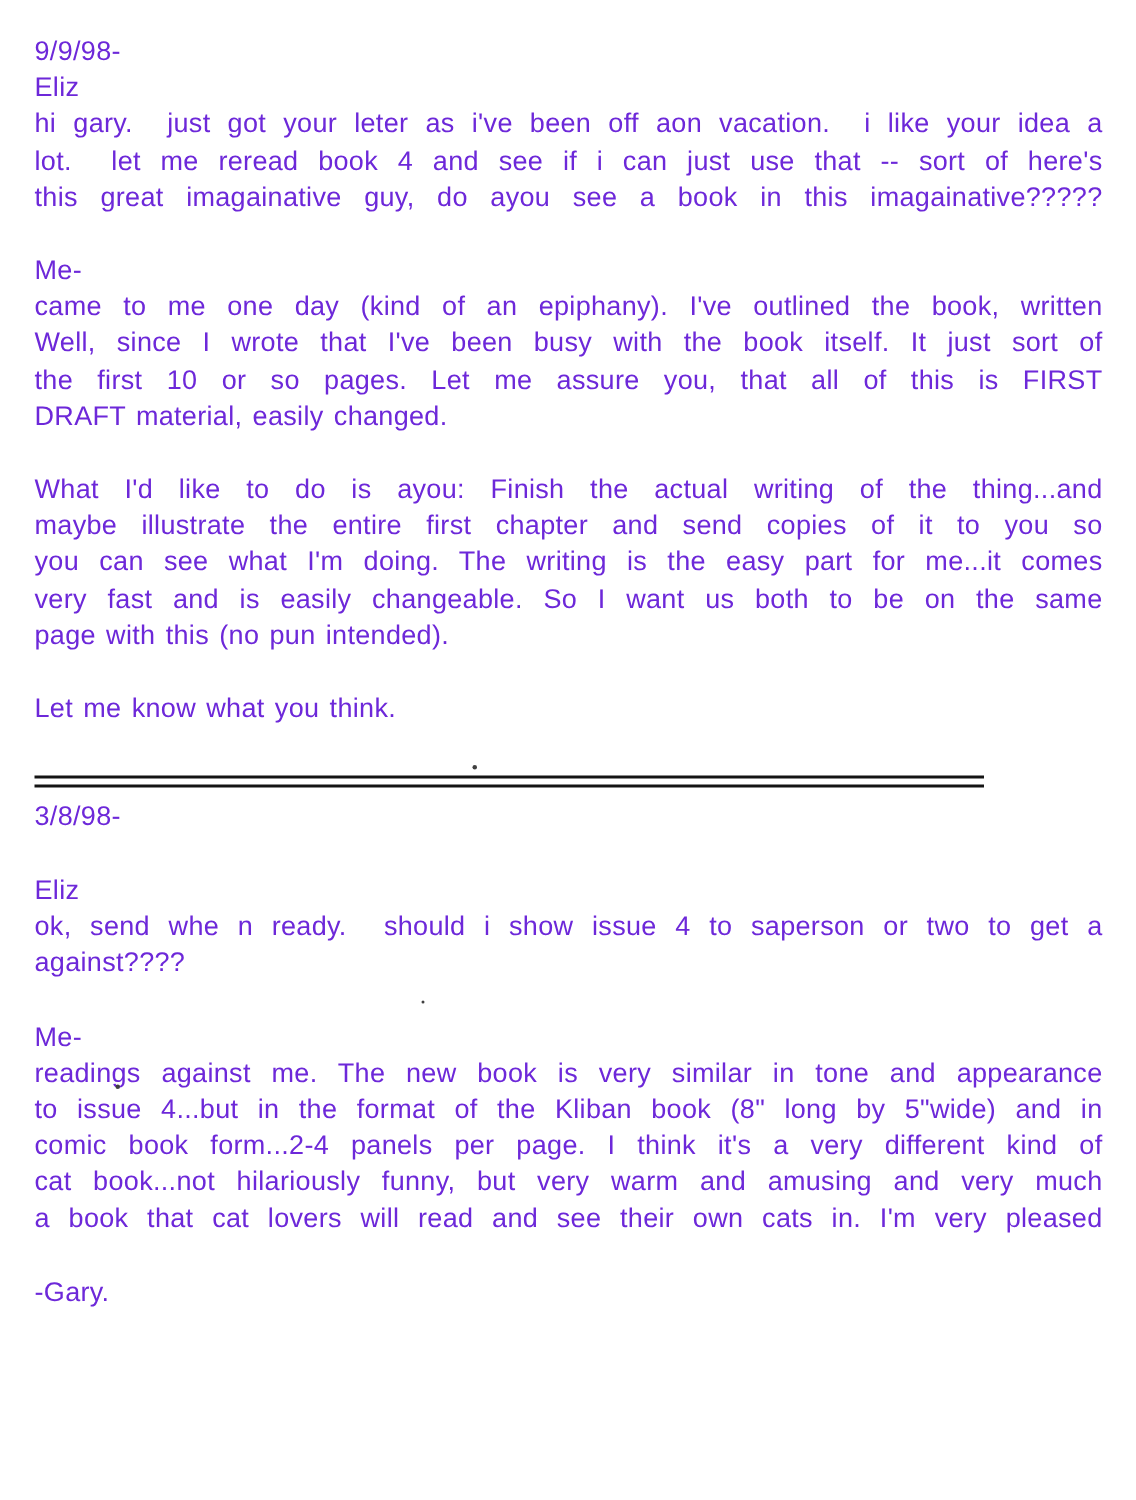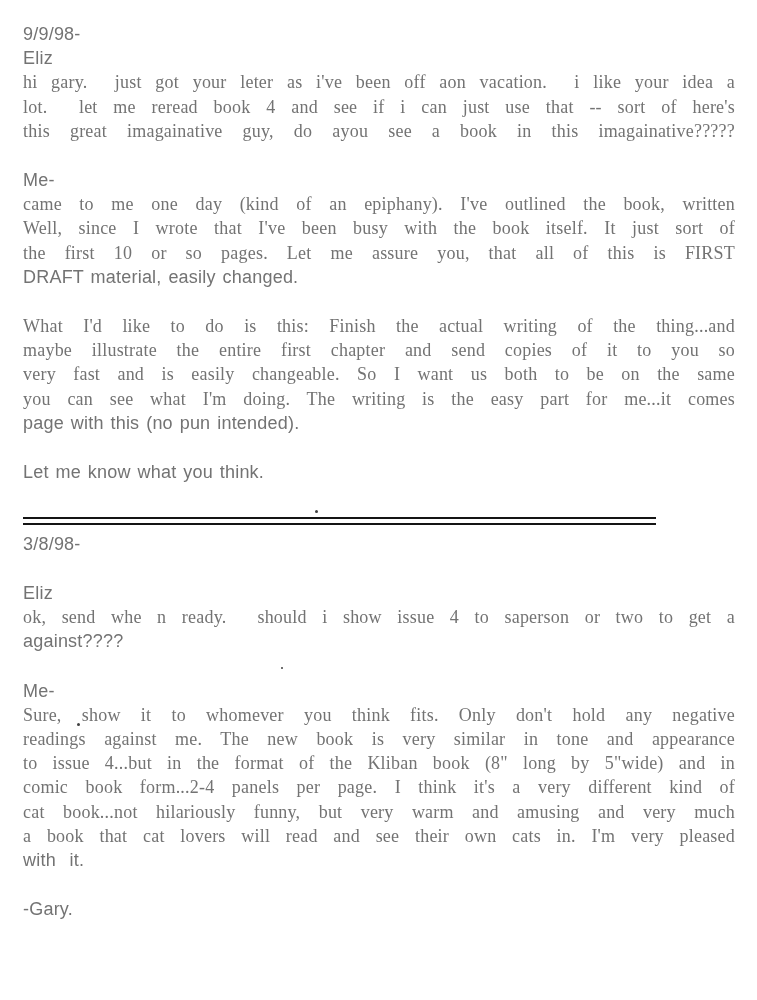--- a/index.html
+++ b/index.html
@@ -22,72 +22,69 @@
     font-size: 18px;
     line-height: 24.2px;
     white-space: nowrap;
     word-spacing: 0.09em;
     letter-spacing: 0.012em;
     -webkit-font-smoothing: antialiased;
   }
   .line.just {
     text-align: justify;
     text-align-last: justify;
-    font-family: Liberation Serif, serif;
   }
   .gap { height: 25px; }
   .divider {
     width: 633px;
     height: 3.6px;
     border-top: 2.7px solid #181818;
     border-bottom: 2.7px solid #181818;
     margin: 33px 0 7px 0;
   }
   .speck {
     position: absolute;
     background: #404040;
     border-radius: 50%;
   }
 </style>
 </head>
 <body>
 
-<div class="page" style="background: rgb(255, 255, 255); color: #737373;">
+<div class="page" style="background: rgb(255, 255, 255); color: #6d28d9;">
     <div class="line">9/9/98-</div>
     <div class="line">Eliz</div>
     <div class="line just">hi gary.&nbsp; just got your leter as i've been off aon vacation.&nbsp; i like your idea a</div>
     <div class="line just">lot.&nbsp; let me reread book 4 and see if i can just use that -- sort of here's</div>
     <div class="line just">this great imagainative guy, do ayou see a book in this imagainative?????</div>
     <div class="gap"></div>
     <div class="line">Me-</div>
     <div class="line just">came to me one day (kind of an epiphany). I've outlined the book, written</div>
     <div class="line just">Well, since I wrote that I've been busy with the book itself. It just sort of</div>
     <div class="line just">the first 10 or so pages. Let me assure you, that all of this is FIRST</div>
     <div class="line">DRAFT material, easily changed.</div>
     <div class="gap"></div>
-    <div class="line just">What I'd like to do is this: Finish the actual writing of the thing...and</div>
+    <div class="line just">What I'd like to do is ayou: Finish the actual writing of the thing...and</div>
     <div class="line just">maybe illustrate the entire first chapter and send copies of it to you so</div>
+    <div class="line just">you can see what I'm doing. The writing is the easy part for me...it comes</div>
     <div class="line just">very fast and is easily changeable. So I want us both to be on the same</div>
-    <div class="line just">you can see what I'm doing. The writing is the easy part for me...it comes</div>
     <div class="line">page with this (no pun intended).</div>
     <div class="gap"></div>
     <div class="line">Let me know what you think.</div>
     <div class="divider" style="border-top-color: rgb(20, 20, 20); border-bottom-color: rgb(20, 20, 20);"></div>
     <div class="line">3/8/98-</div>
     <div class="gap"></div>
     <div class="line">Eliz</div>
     <div class="line just">ok, send whe n ready.&nbsp; should i show issue 4 to saperson or two to get a</div>
     <div class="line">against????</div>
     <div class="gap"></div>
     <div class="line">Me-</div>
-    <div class="line just">Sure, show it to whomever you think fits. Only don't hold any negative</div>
     <div class="line just">readings against me. The new book is very similar in tone and appearance</div>
     <div class="line just">to issue 4...but in the format of the Kliban book (8" long by 5"wide) and in</div>
     <div class="line just">comic book form...2-4 panels per page. I think it's a very different kind of</div>
     <div class="line just">cat book...not hilariously funny, but very warm and amusing and very much</div>
     <div class="line just">a book that cat lovers will read and see their own cats in. I'm very pleased</div>
-    <div class="line">with&nbsp; it.</div>
     <div class="gap"></div>
     <div class="line">-Gary.</div>
     <div class="speck" style="left: 315px; top: 510px; width: 3px; height: 3px;"></div>
     <div class="speck" style="left: 77px; top: 723px; width: 3px; height: 3px;"></div>
     <div class="speck" style="left: 281px; top: 667px; width: 2px; height: 2px;"></div>
   </div>
 
 </body></html>

